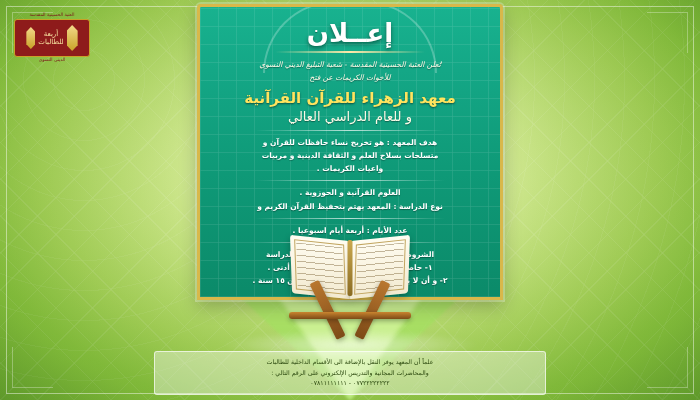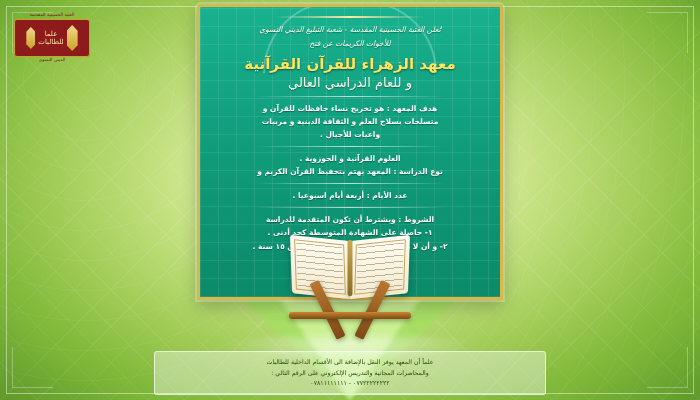--- a/index.html
+++ b/index.html
@@ -376,48 +376,49 @@
   <div class="corner-orn tl"></div>
   <div class="corner-orn tr"></div>
   <div class="corner-orn bl"></div>
   <div class="corner-orn br"></div>
 
   <div class="logo">
     <div class="logo-top-text">العتبة الحسينية المقدسة</div>
     <div class="logo-badge">
       <span class="crest small"></span>
       <span class="badge-label">
-        <span>علما</span><br>
+        <span>أربعة</span><br>
         <span>للطالبات</span>
       </span>
       <span class="crest"></span>
     </div>
     <div class="logo-bottom-text">الديني النسوي</div>
   </div>
 
   <div class="beam"></div>
   <div class="beam2"></div>
 
   <div class="panel">
     <div class="panel-texture"></div>
     <div class="panel-inner">
+      <div class="headline">إعــلان</div>
       <div class="headline-rule"></div>
 
       <p class="intro-line">تُعلن العتبة الحسينية المقدسة - شعبة التبليغ الديني النسوي</p>
       <p class="intro-line">للأخوات الكريمات عن فتح</p>
 
       <div class="institute-name">معهد الزهراء للقرآن القرآنية</div>
       <div class="institute-sub">و للعام الدراسي العالي</div>
 
       <div class="divider"></div>
 
       <div class="body-block">
         <p class="body-line">هدف المعهد : هو تخريج نساء حافظات للقرآن و</p>
         <p class="body-line">متسلحات بسلاح العلم و الثقافة الدينية و مربيات</p>
-        <p class="body-line">واعيات للأجيال .</p>
+        <p class="body-line">واعيات الكريمات .</p>
       </div>
 
       <div class="divider"></div>
 
       <div class="body-block">
         <p class="body-line">العلوم القرآنية و الحوزوية .</p>
         <p class="body-line">نوع الدراسة : المعهد يهتم بتحفيظ القرآن الكريم و</p>
       </div>
 
       <div class="divider"></div>

